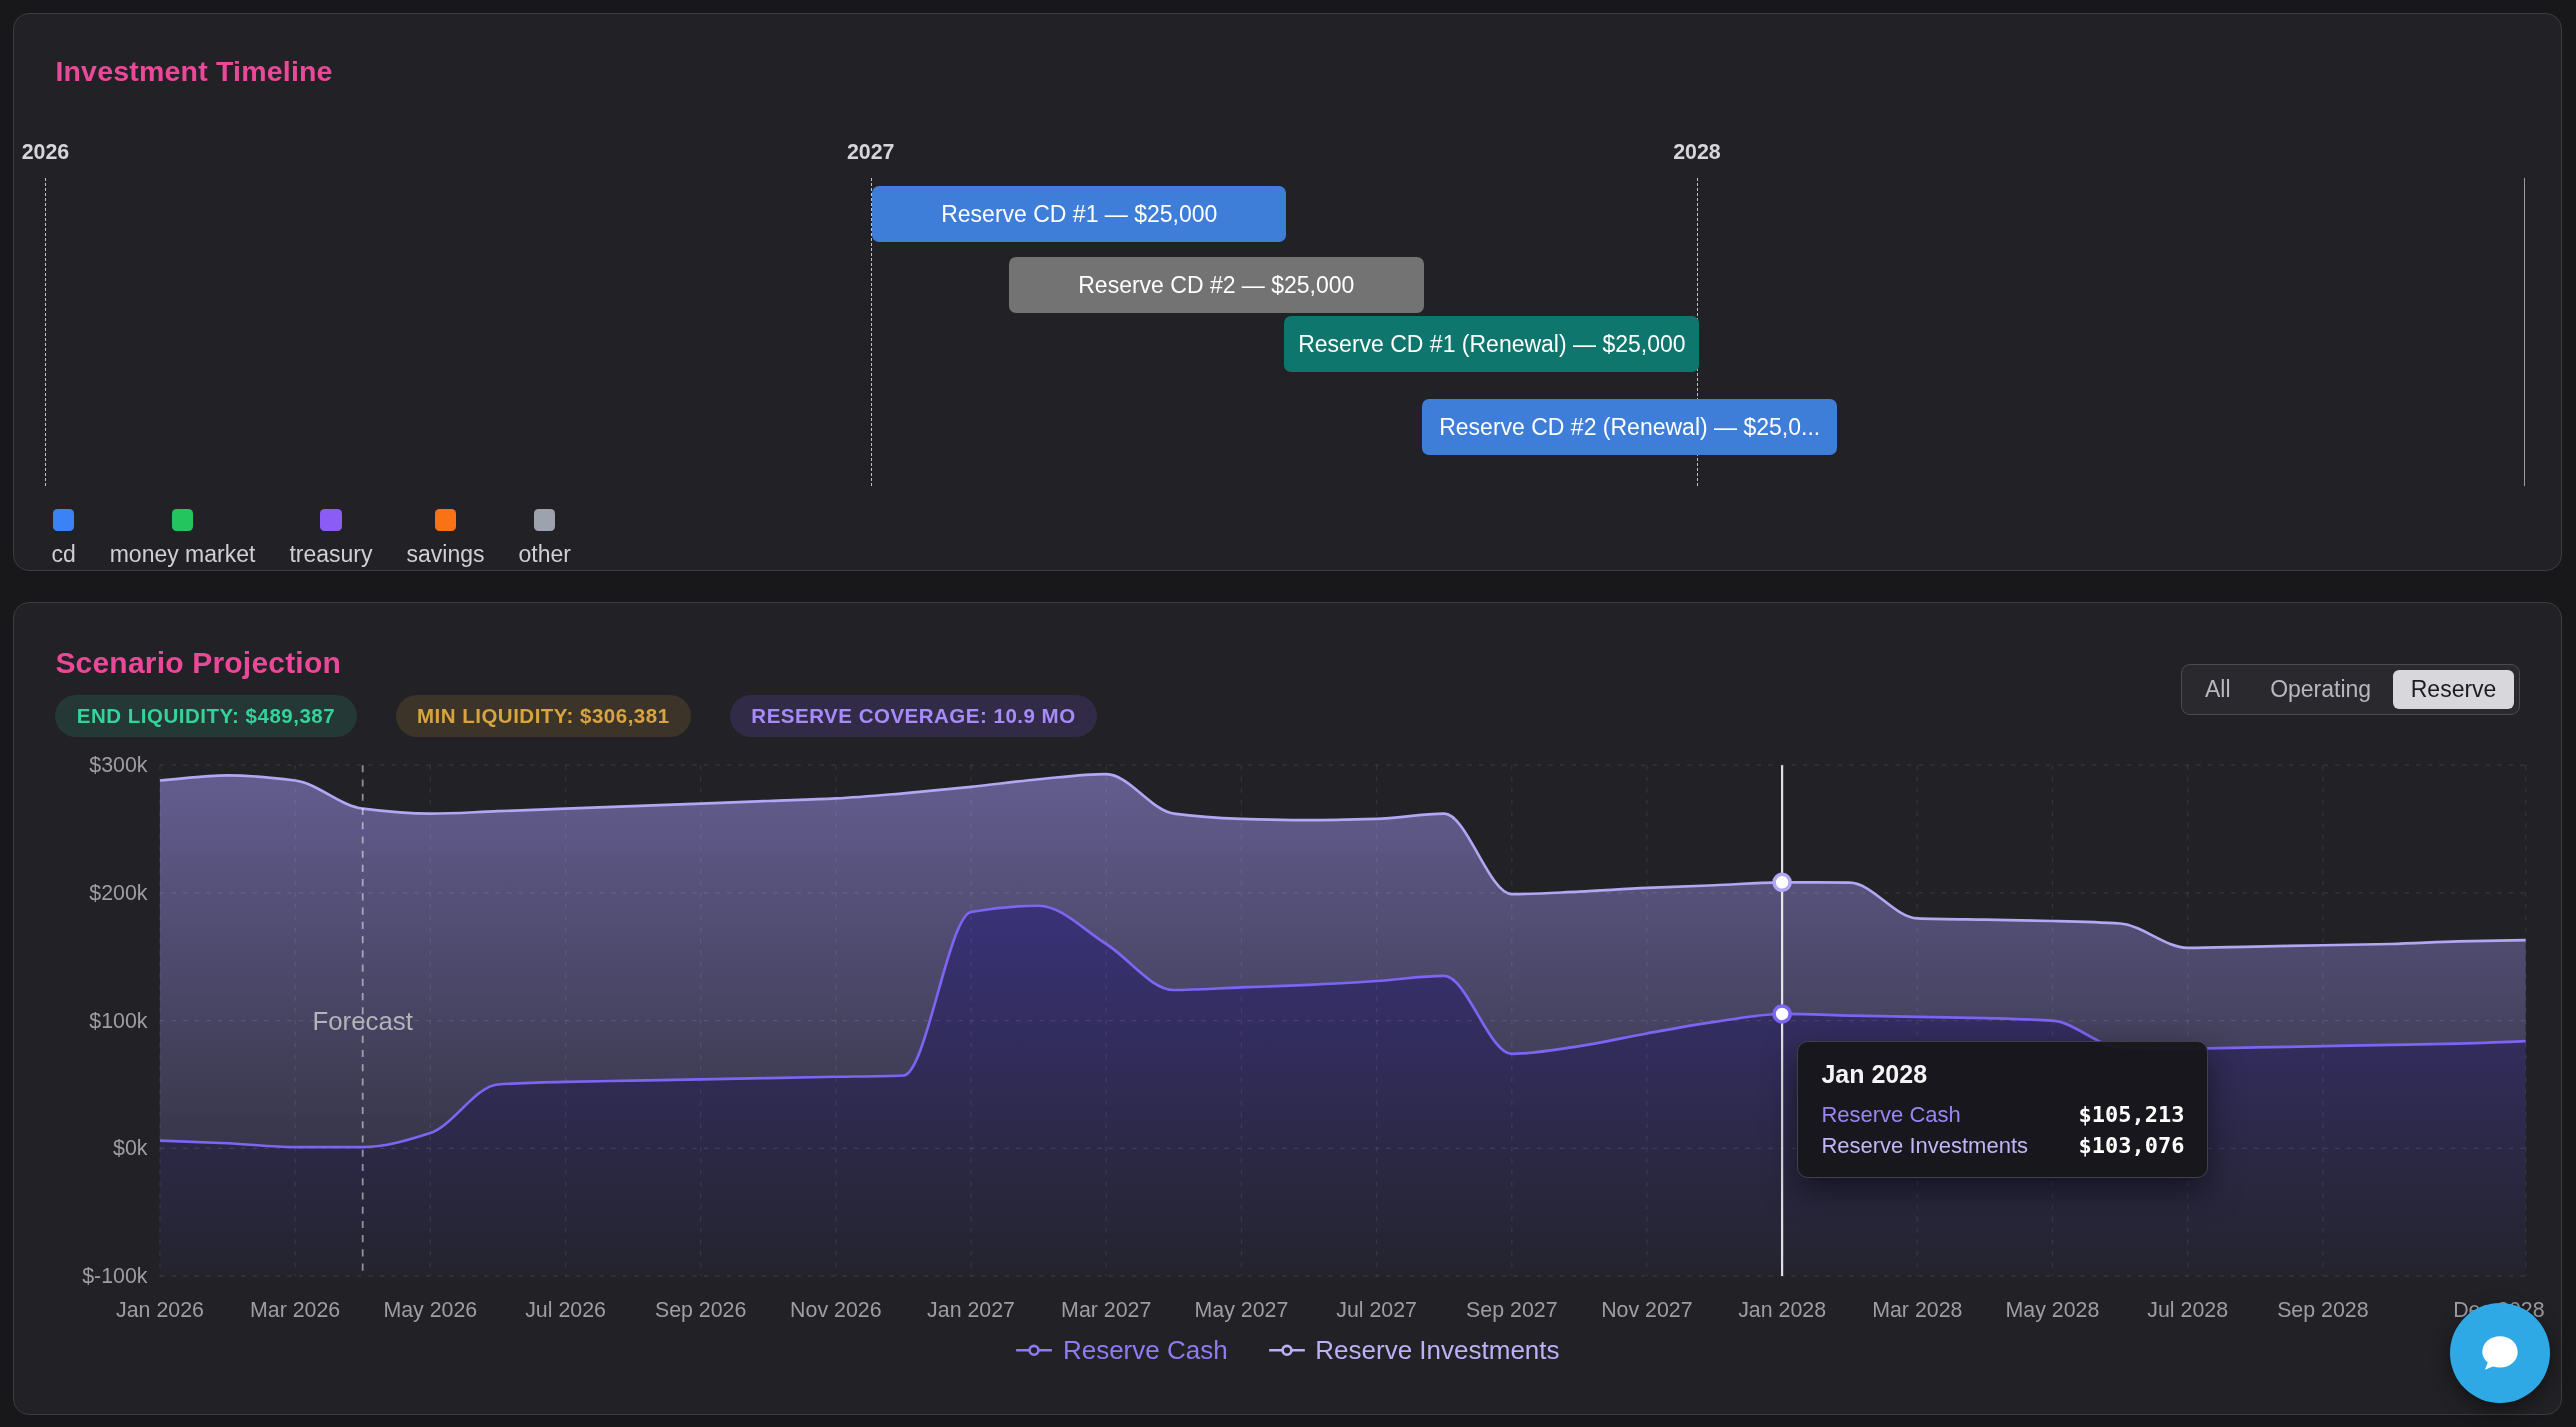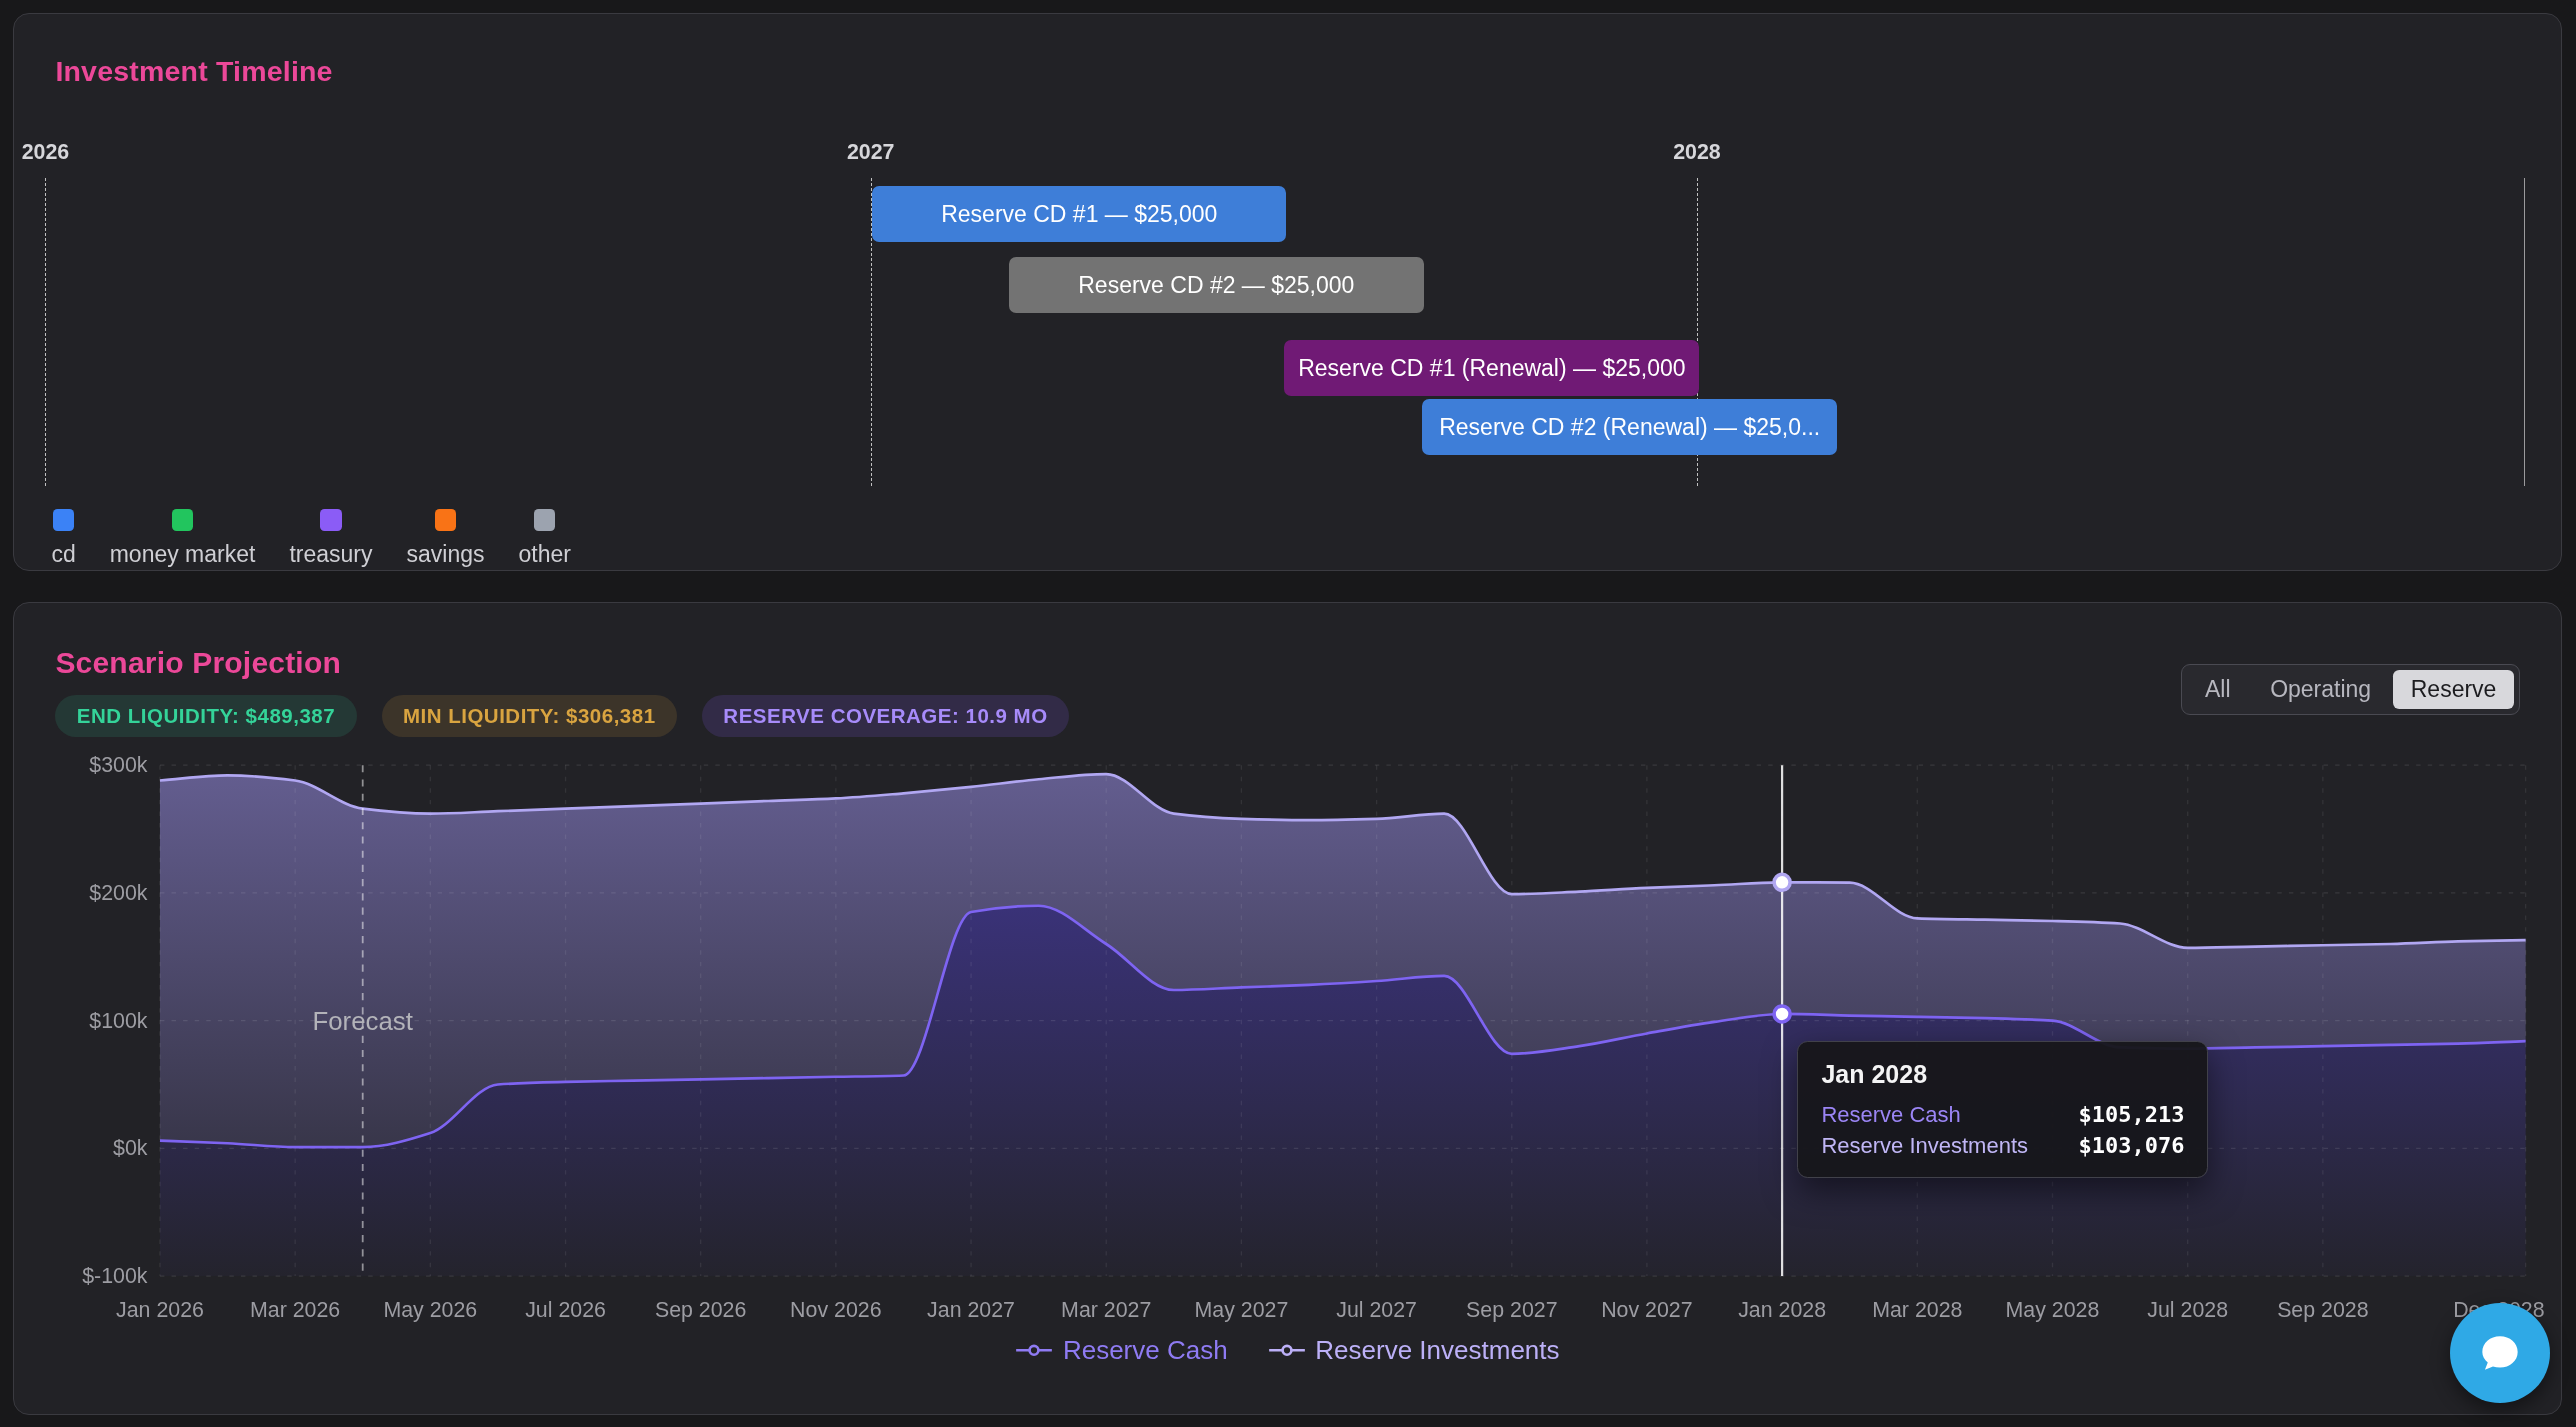--- a/index.html
+++ b/index.html
@@ -51,21 +51,21 @@
     position:absolute; left:37px; top:495px;
     display:flex; gap:34px; align-items:center;
   }
   .tl-legend-item { display:flex; align-items:center; gap:10.7px;flex-direction:column; }
   .tl-swatch { width:21.4px; height:21.4px; border-radius:4.5px; }
   .tl-legend-label { font-size:23px; color:#cfcfd4; }
 
   
   #scenario-badges {
     position:absolute; left:41px; top:92px;
-    display:flex; gap:25px; align-items:flex-end;
+    display:flex; gap:39px; align-items:flex-end;
   }
   .badge {
     font-size:20.5px; font-weight:bold; letter-spacing:0.5px;
     padding:9px 21.4px; border-radius:889px; white-space:nowrap;
   }
   #scenario-toggle {
     position:absolute; right:41px; top:61px;
     display:flex; align-items:center; gap:3.6px;
     background:#29292e; border:0.9px solid #4a4a52;
     border-radius:9px; padding:5px;
@@ -118,21 +118,21 @@
   <div id="timeline-body">
       <div class="year-label" style="left: 1.22%;">2026</div>
       <div class="year-line" style="left: 1.22%;"></div>
       <div class="year-label" style="left: 33.62%;">2027</div>
       <div class="year-line" style="left: 33.62%;"></div>
       <div class="year-label" style="left: 66.06%;">2028</div>
       <div class="year-line" style="left: 66.06%;"></div>
       <div class="end-line" style="left: 98.53%;"></div>
       <div class="gantt-bar" style="left: 33.69%; width: 16.24%; top: 172px; background: rgb(62, 126, 216);">Reserve CD #1 — $25,000</div>
       <div class="gantt-bar" style="left: 39.04%; width: 16.3%; top: 243px; background: #737373;">Reserve CD #2 — $25,000</div>
-      <div class="gantt-bar" style="left: 49.86%; width: 16.3%; top: 326px; background: #701a75;">Reserve CD #1 (Renewal) — $25,000</div>
+      <div class="gantt-bar" style="left: 49.86%; width: 16.3%; top: 302px; background: #0f766e;">Reserve CD #1 (Renewal) — $25,000</div>
       <div class="gantt-bar" style="left: 55.27%; width: 16.3%; top: 385px; background: rgb(62, 126, 216);">Reserve CD #2 (Renewal) — $25,0...</div>
     </div>
   <div id="timeline-legend">
       <div class="tl-legend-item">
         <span class="tl-swatch" style="background: rgb(59, 130, 246);"></span>
         <span class="tl-legend-label">cd</span>
       </div>
       <div class="tl-legend-item">
         <span class="tl-swatch" style="background: rgb(34, 197, 94);"></span>
         <span class="tl-legend-label">money market</span>

